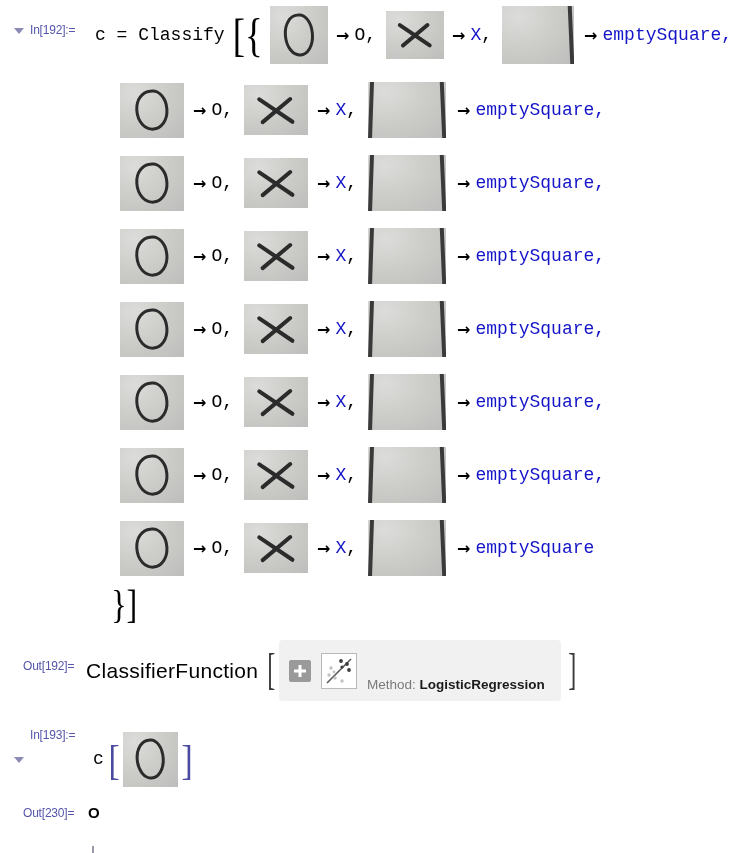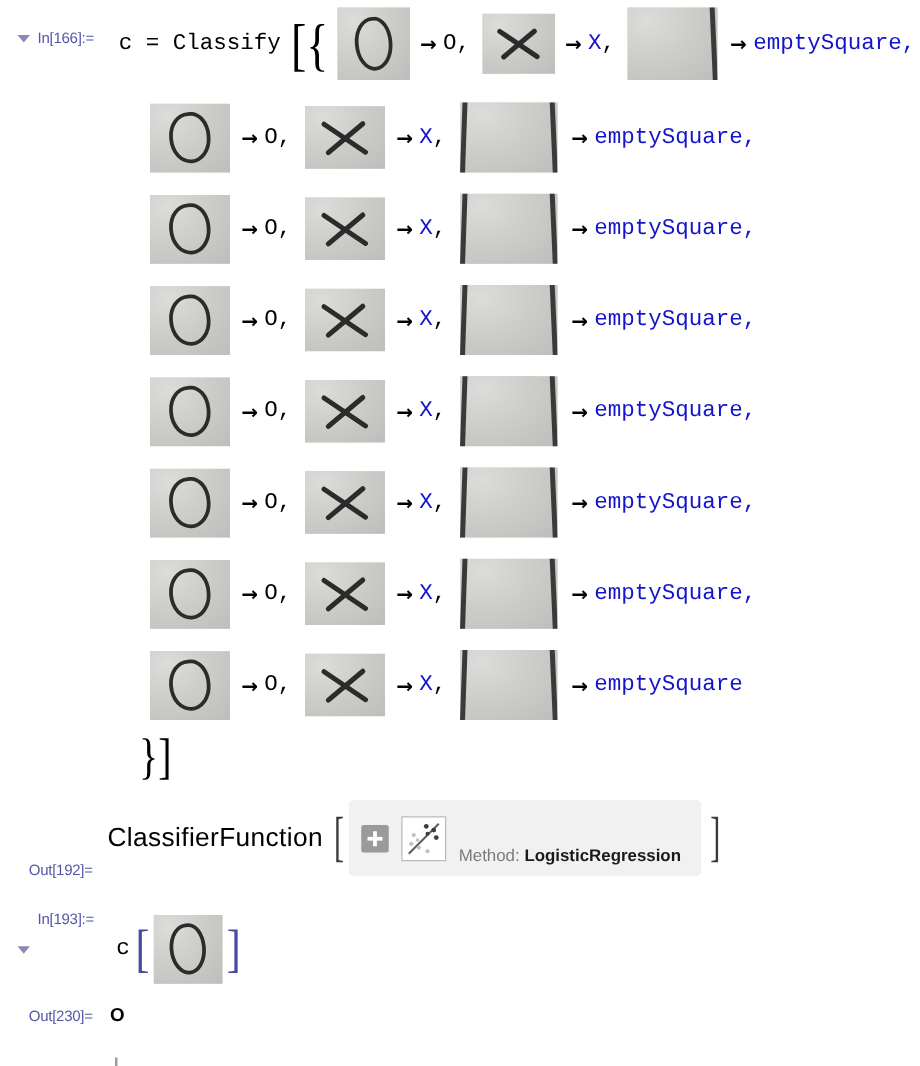--- a/index.html
+++ b/index.html
@@ -198,21 +198,21 @@
     position: absolute;
     width: 2px;
     height: 7px;
     background: #9a9aa8;
   }
 </style>
 </head>
 <body>
 
 <div class="collapse-tri" style="left:14px; top:28px;"></div>
-<div class="cell-label" style="left:30px; top:23px;">In[166]:=</div>
+<div class="cell-label" style="left:30px; top:23px;">In[192]:=</div>
 
 <div class="row" style="left:95px; top:5px; height:60px;">
   <span class="code" style="margin-right:4px;">c = Classify</span>
   <span class="code bigbracket" style="font-size:46px; line-height:0; position:relative; top:1px;">[{</span>
 
   <span class="thumb" style="width:58px;height:58px;margin-left:4px;">
     <span class="paper"></span>
     <span class="glyph-o"></span>
   </span>
   <span class="arrow" style="margin:0 5px 0 8px;">→</span>
@@ -428,21 +428,21 @@
       <span class="arrow" style="margin:0 5px 0 11px;">→</span>
       <span class="code blue">emptySquare</span>
       <span class="code blue"></span>
     </div>
   </div>
 
 <div class="row" style="left:108px; top:585px;">
   <span class="code bigbracket" style="font-size:40px; line-height:1;">}]</span>
 </div>
 
-<div class="cell-label" style="left:23px; top:689px;">Out[192]=</div>
+<div class="cell-label" style="left:23px; top:659px;">Out[192]=</div>
 
 <div class="out-row" style="left:86px; top:640px;">
   <span class="cf-name">ClassifierFunction</span>
   <span class="cf-bracket" style="margin:0 0 0 6px; position:relative; top:-1px;">[</span>
 
   <span class="summary-box">
     <span class="plus-btn"></span>
 
     <span class="cls-icon">
       <svg width="34" height="34" viewBox="0 0 34 34">

